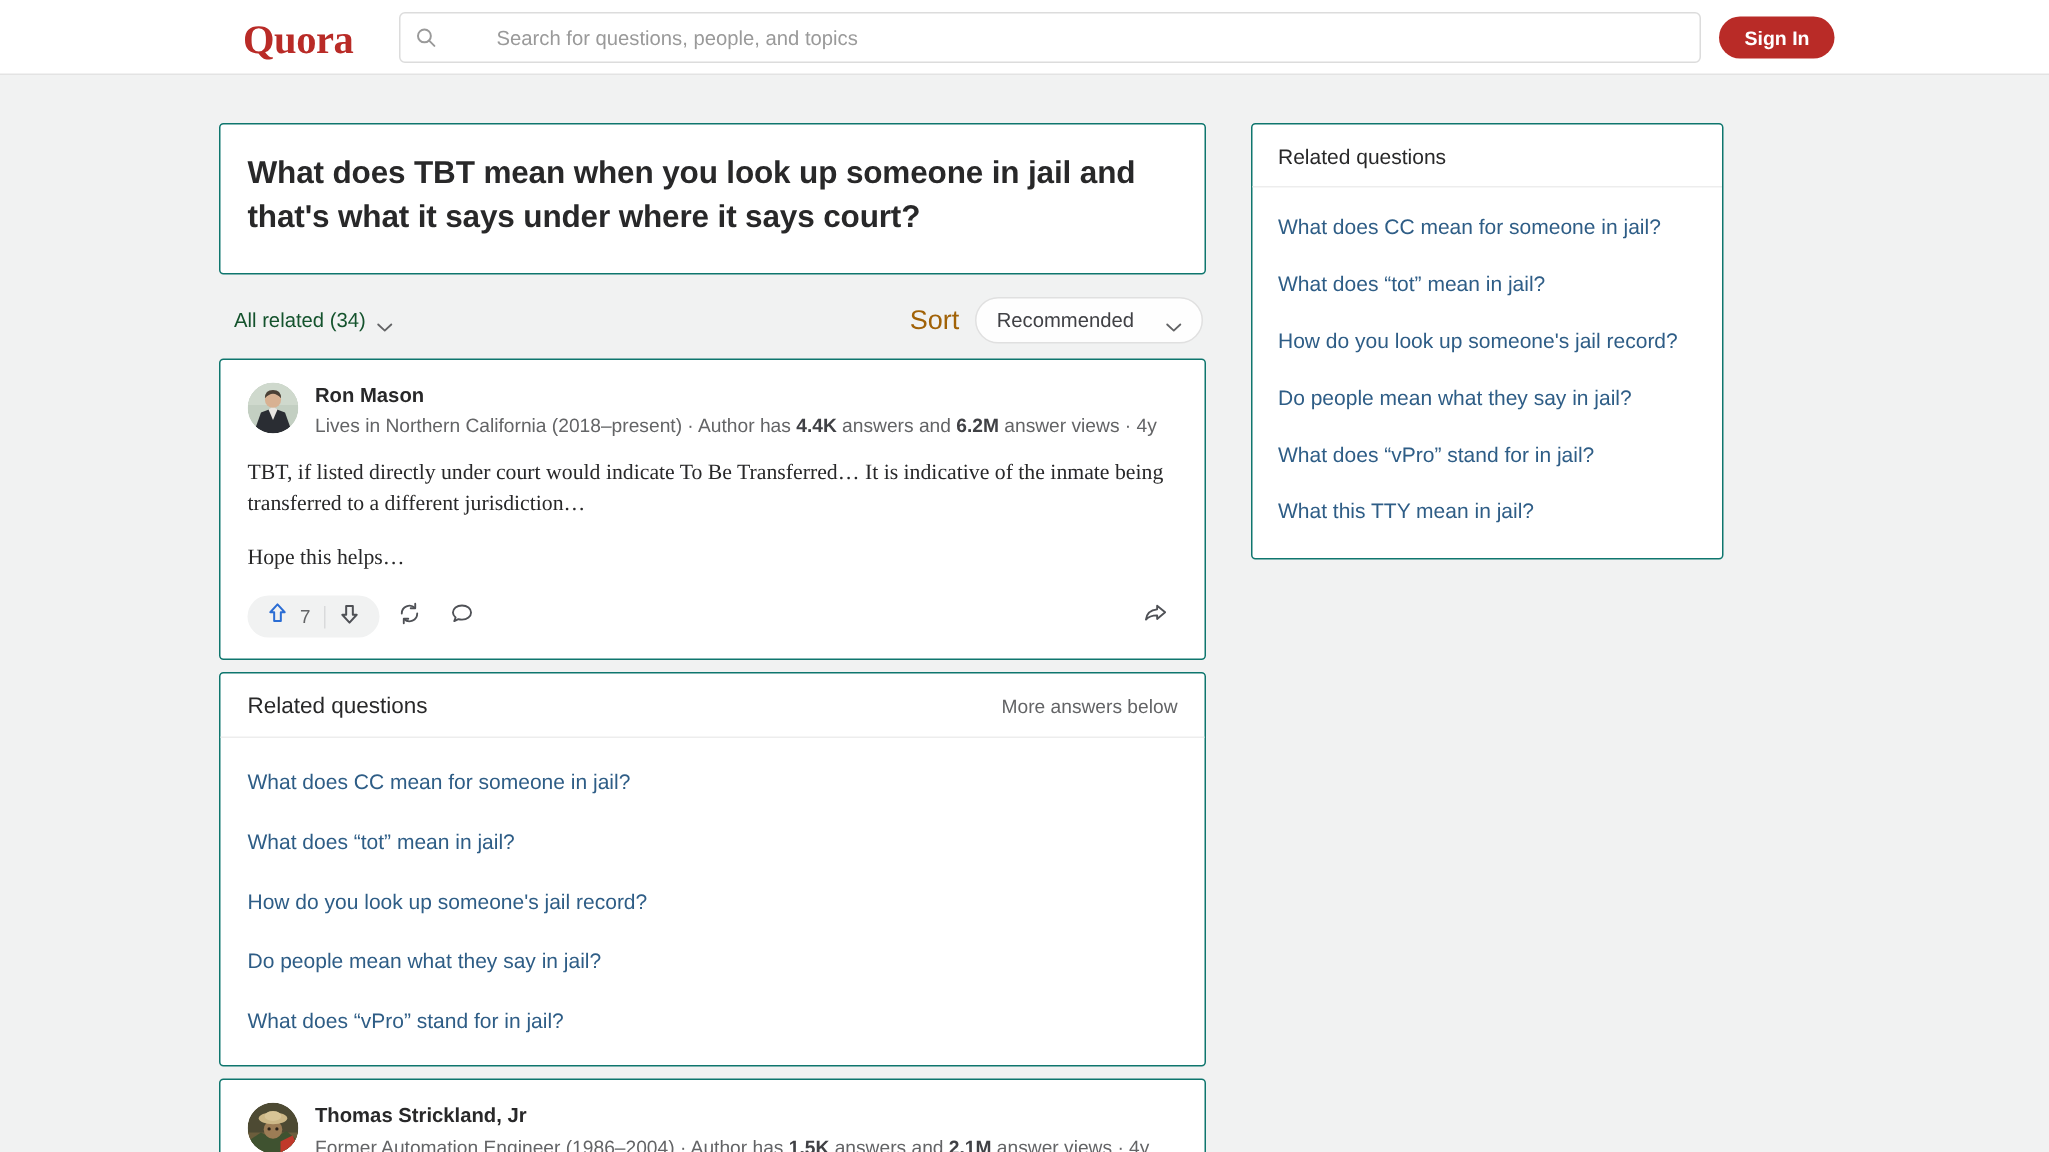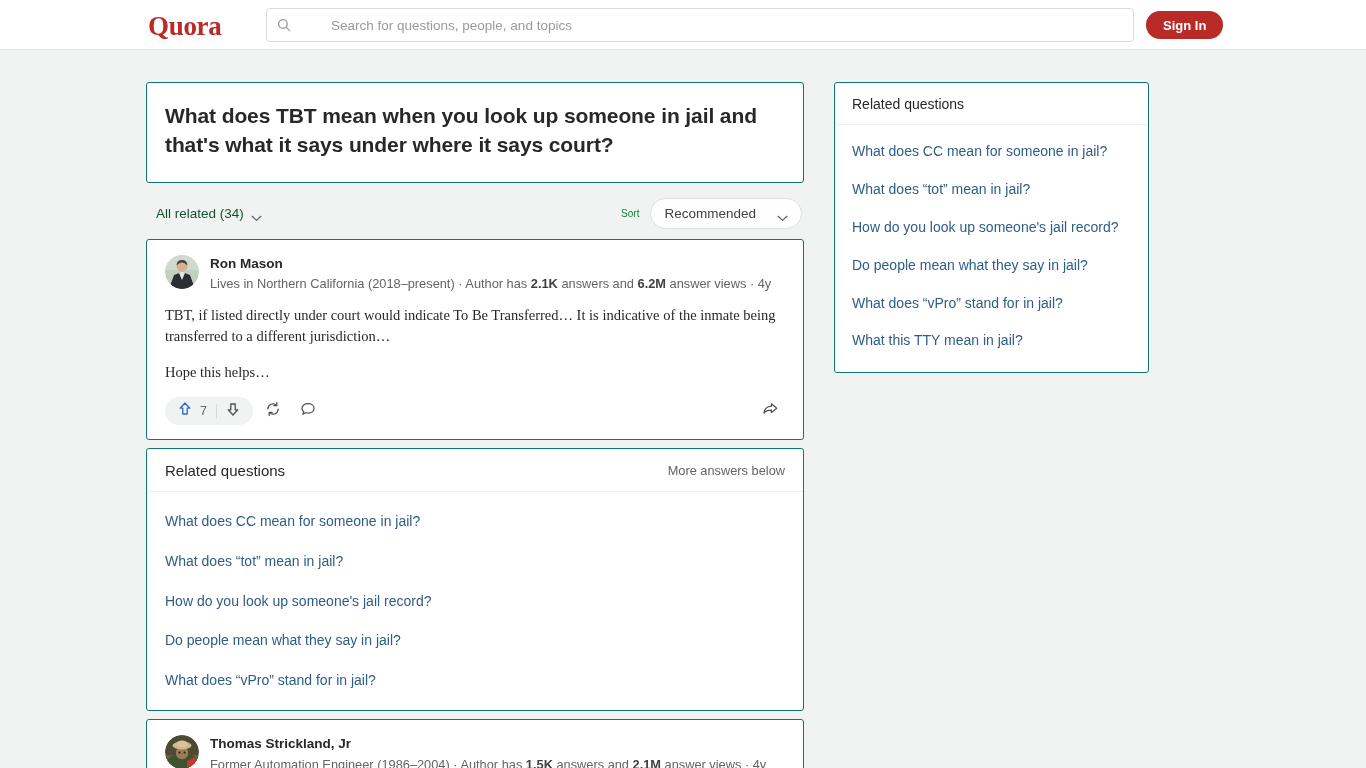--- a/index.html
+++ b/index.html
@@ -16,21 +16,21 @@
   .header {
     position: relative;
     height: 50px;
     background: #ffffff;
     border-bottom: 1px solid #e3e3e3;
     display: flex;
     align-items: center;
   }
   .logo {
     position: absolute;
-    left: 148px;
+    left: 162px;
     top: 11px;
     font-family: "Liberation Serif", serif;
     font-size: 27px;
     font-weight: bold;
     color: #b92b27;
     letter-spacing: -0.3px;
   }
   .search-box {
     position: absolute;
     left: 266px;
@@ -126,21 +126,21 @@
     gap: 7px;
     font-size: 13.5px;
     color: #14532d;
     cursor: pointer;
   }
   .sort-group {
     display: flex;
     align-items: center;
     gap: 11px;
   }
-  .sort-label { font-size: 10px; color: #15803d; }
+  .sort-label { font-size: 18px; color: #a16207; }
   .sort-pill {
     display: flex;
     align-items: center;
     gap: 21px;
     height: 31px;
     padding: 0 13px;
     border: 1px solid #e0e0e0;
     border-radius: 16px;
     background: #fefefe;
     font-size: 13.5px;
@@ -317,21 +317,21 @@
               <path d="M4 34 L9 20 L17 17 L25 20 L30 34 Z" fill="#2a2d33"></path>
               <path d="M14 18 L17 25 L20 18 L17 16 Z" fill="#e8e6e2"></path>
               <circle cx="17" cy="11.5" r="5.4" fill="#d8b192"></circle>
               <path d="M11.6 10.5 q5.4 -6 10.8 0 q0 -5.5 -5.4 -5.5 q-5.4 0 -5.4 5.5 Z" fill="#4a4036"></path>
             </g>
           </svg>
         </div>
         <div class="author-meta">
           <div class="author-name">Ron Mason</div>
           <div class="author-credential">
-            <span>Lives in Northern California (2018–present) · Author has </span><b>2.1K</b><span> answers and </span><b>6.2M</b><span> answer views · 4y</span>
+            <span>Lives in Northern California (2018–present) · Author has </span><b>4.4K</b><span> answers and </span><b>6.2M</b><span> answer views · 4y</span>
           </div>
         </div>
       </div>
 
       <div class="answer-body">
         <p>TBT, if listed directly under court would indicate To Be Transferred… It is indicative of the inmate being transferred to a different jurisdiction…</p>
         <p>Hope this helps…</p>
       </div>
 
       <div class="action-bar">

